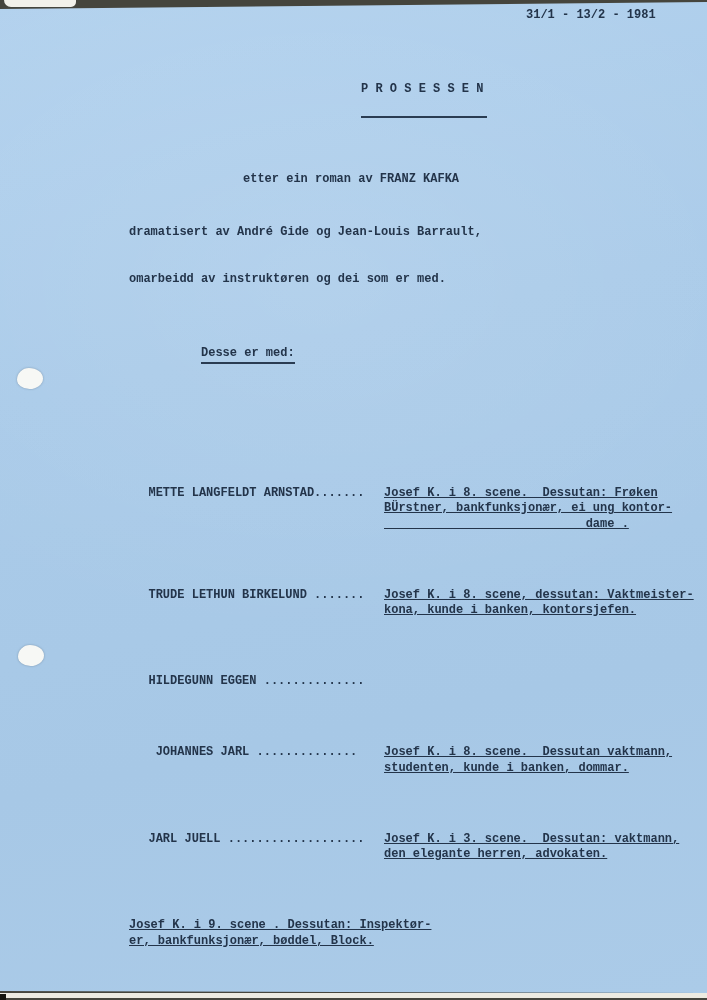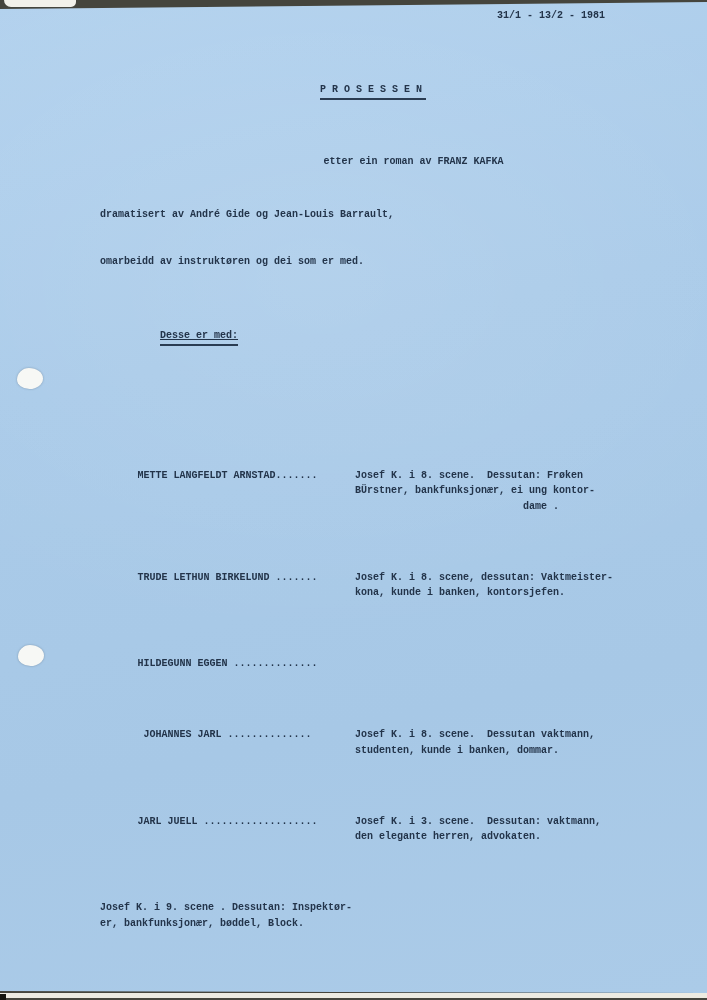--- a/index.html
+++ b/index.html
@@ -41,49 +41,49 @@
     background: #f7f8f5;
     border-radius: 46% 54% 52% 48% / 55% 50% 50% 45%;
     box-shadow: 0 0 2px rgba(70,90,110,0.5);
   }
   .hole.top { left: 17px; top: 366px; }
   .hole.bottom { left: 18px; top: 643px; }
 
   .content {
     position: absolute; inset: 0;
     color: #23344a;
-    font-size: 10px;
+    font-size: 12px;
     font-weight: 700;
     line-height: 15.5px;
     white-space: pre;
+    margin-left: 29px;
   }
   .date {
     position: absolute; left: 497px; top: 6px;
   }
   .flow { position: absolute; left: 100px; top: 0; }
 
   .title {
     display: inline-block;
     margin-top: 33px; margin-left: 160px;
     border-bottom: 2px solid #2a3c52;
-    padding-bottom: 1px; padding-right: 4px;
+    padding-bottom: 19px; padding-right: 4px;
   }
-  .subtitle { margin-top: 7px; margin-left: 114px; text-align: center; }
+  .subtitle { margin-top: 7px; margin-left: 114px; }
   .adapt { margin-top: 7px; }
   .cast-heading {
     display: inline-block;
     margin-top: 12px;
     border-bottom: 2px solid #2a3c52;
     padding-bottom: 1px;
-    text-decoration: underline;
   }
   .cast-list { margin-top: 13px; }
   .cast-row { display: flex; margin-bottom: 9px; }
   .cast-name { width: 255px; flex: 0 0 255px; text-align: center; }
-  .cast-roles { white-space: pre; }
+  .cast-roles { white-space: pre; text-decoration: underline; }
 </style>
 </head>
 <body>
 
 <div class="scan">
   <div class="paper-under"></div>
   <div class="paper-curl"></div>
   <div class="notch"></div>
 
   <div class="paper">

